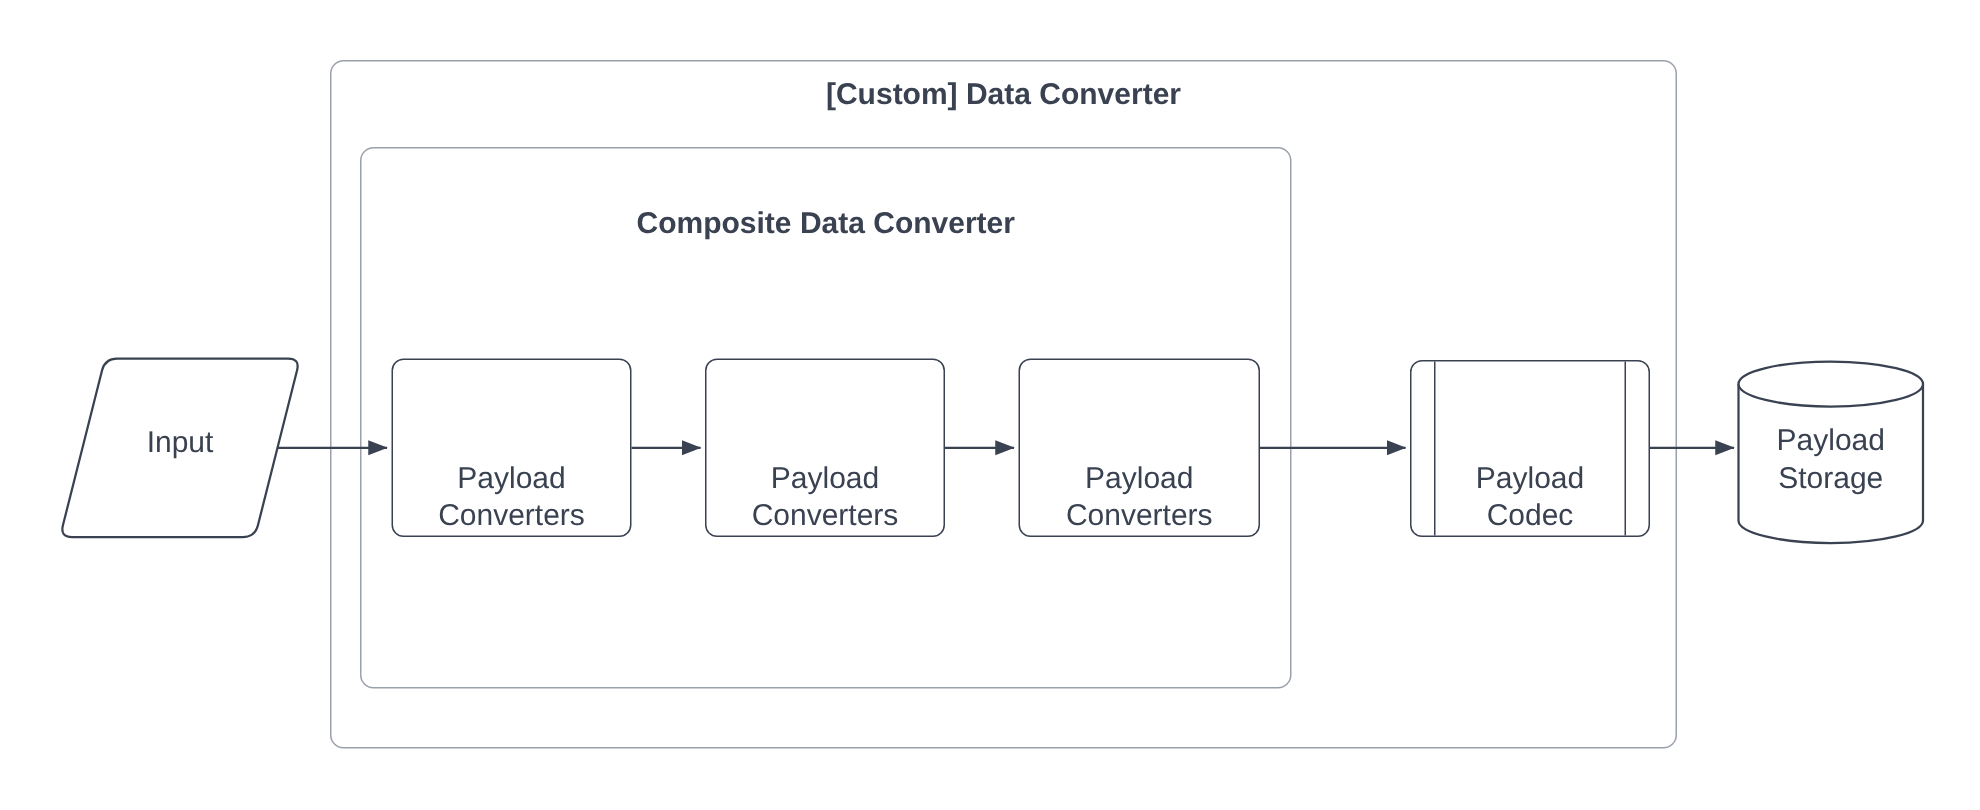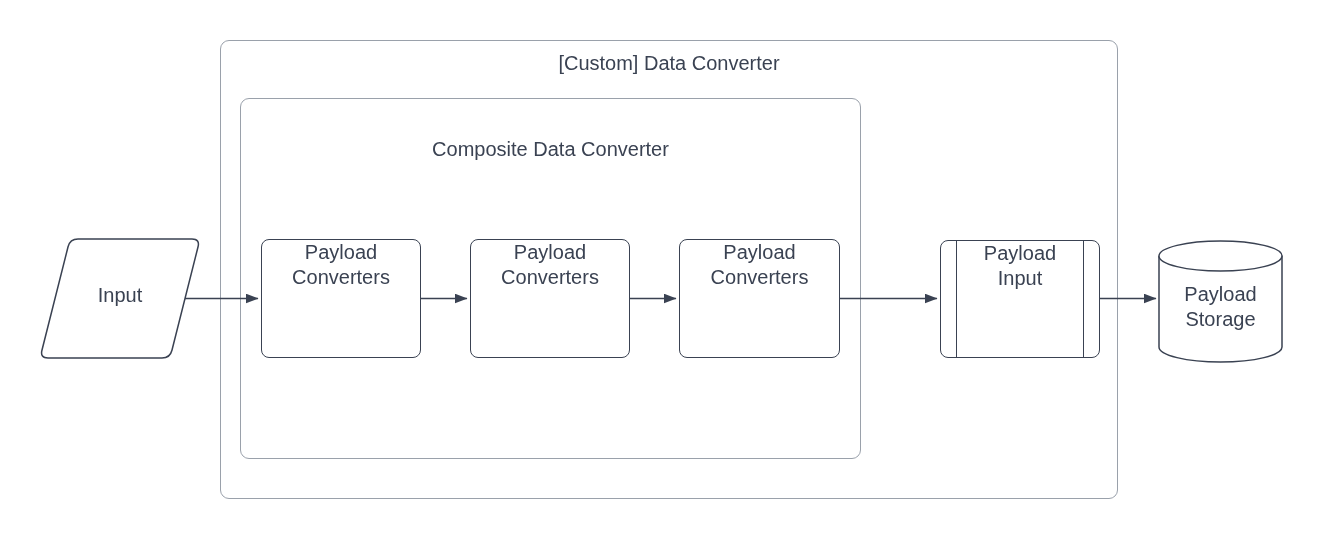--- a/index.html
+++ b/index.html
@@ -19,35 +19,36 @@
     background:var(--bg);
     overflow:hidden;
     font-size:20px;
     line-height:25px;
   }
   .container-box{
     position:absolute;
     border:1px solid var(--container-border);
     border-radius:9px;
     background:transparent;
+    font-weight:bold;
   }
   .container-label{
     position:absolute;
     left:0;right:0;
     text-align:center;
     color:var(--ink);
     white-space:nowrap;
   }
   .shape-box{
     position:absolute;
     border:1.5px solid var(--ink);
     border-radius:8px;
     background:#fff;
     display:flex;
-    align-items:flex-start;
+    align-items:flex-end;
     justify-content:center;
     text-align:center;
   }
   .shape-label{
     max-width:140px;
     text-align:center;
   }
   .codec-bar{
     position:absolute;
     top:0;bottom:0;
@@ -111,20 +112,20 @@
     <div class="shape-label">Payload Converters</div>
   </div>
 
   <div class="shape-box" style="left:679px;top:239px;width:161px;height:119px;">
     <div class="shape-label">Payload Converters</div>
   </div>
 
   <div class="shape-box" style="left:940px;top:240px;width:160px;height:118px;">
     <div class="codec-bar" style="left:15px;"></div>
     <div class="codec-bar" style="right:15px;"></div>
-    <div class="shape-label" style="max-width:110px;">Payload Input</div>
+    <div class="shape-label" style="max-width:110px;">Payload Codec</div>
   </div>
 
   <div class="float-label" style="left:1169px;top:262px;width:103px;height:90px;">
     <div class="shape-label" style="max-width:90px;">Payload Storage</div>
   </div>
 
 </div>
 
 </body></html>

